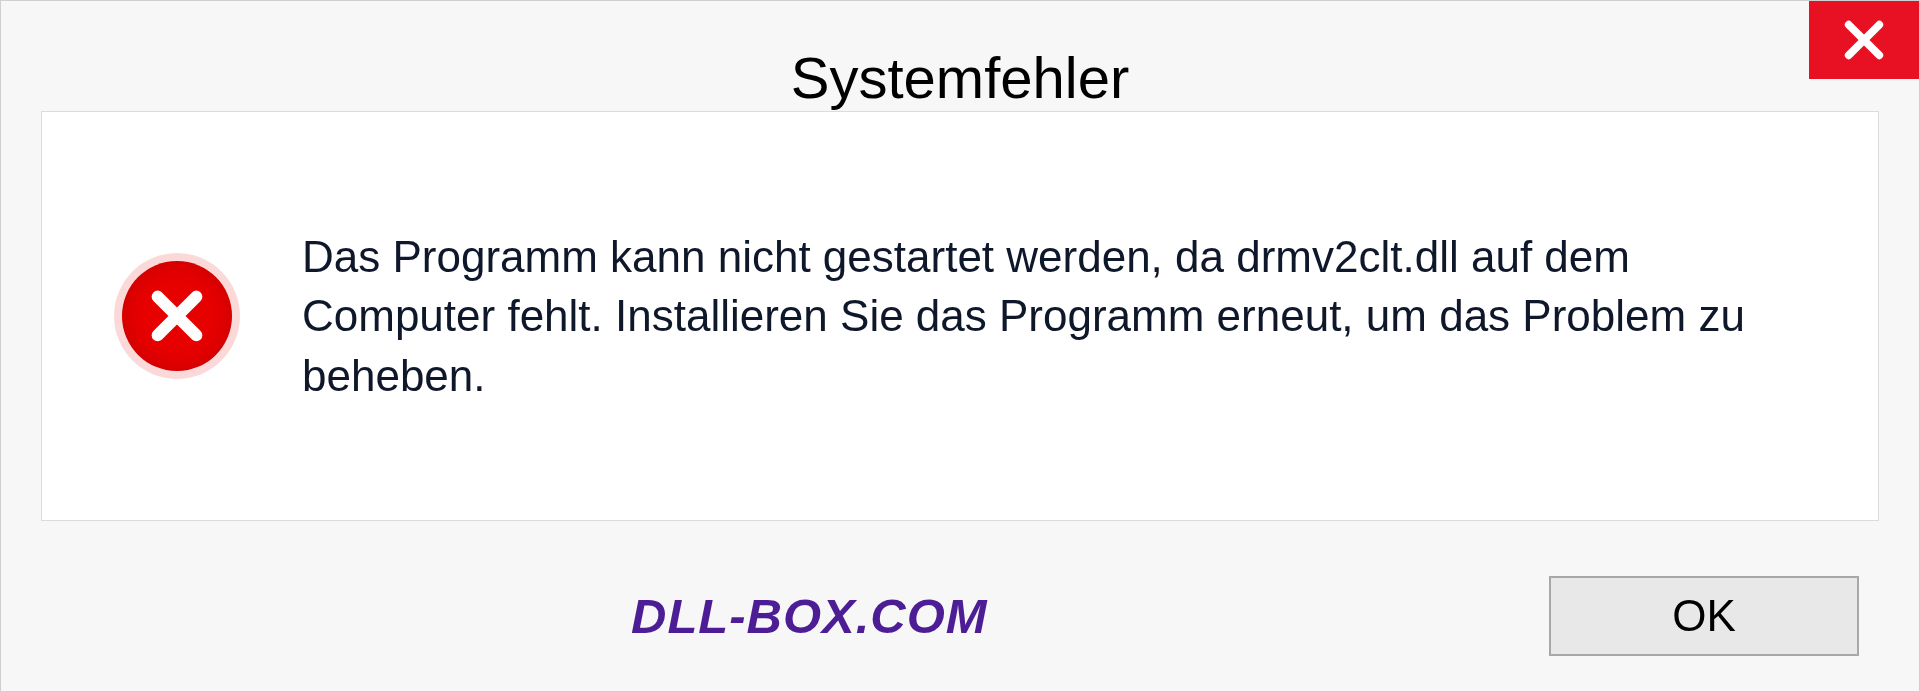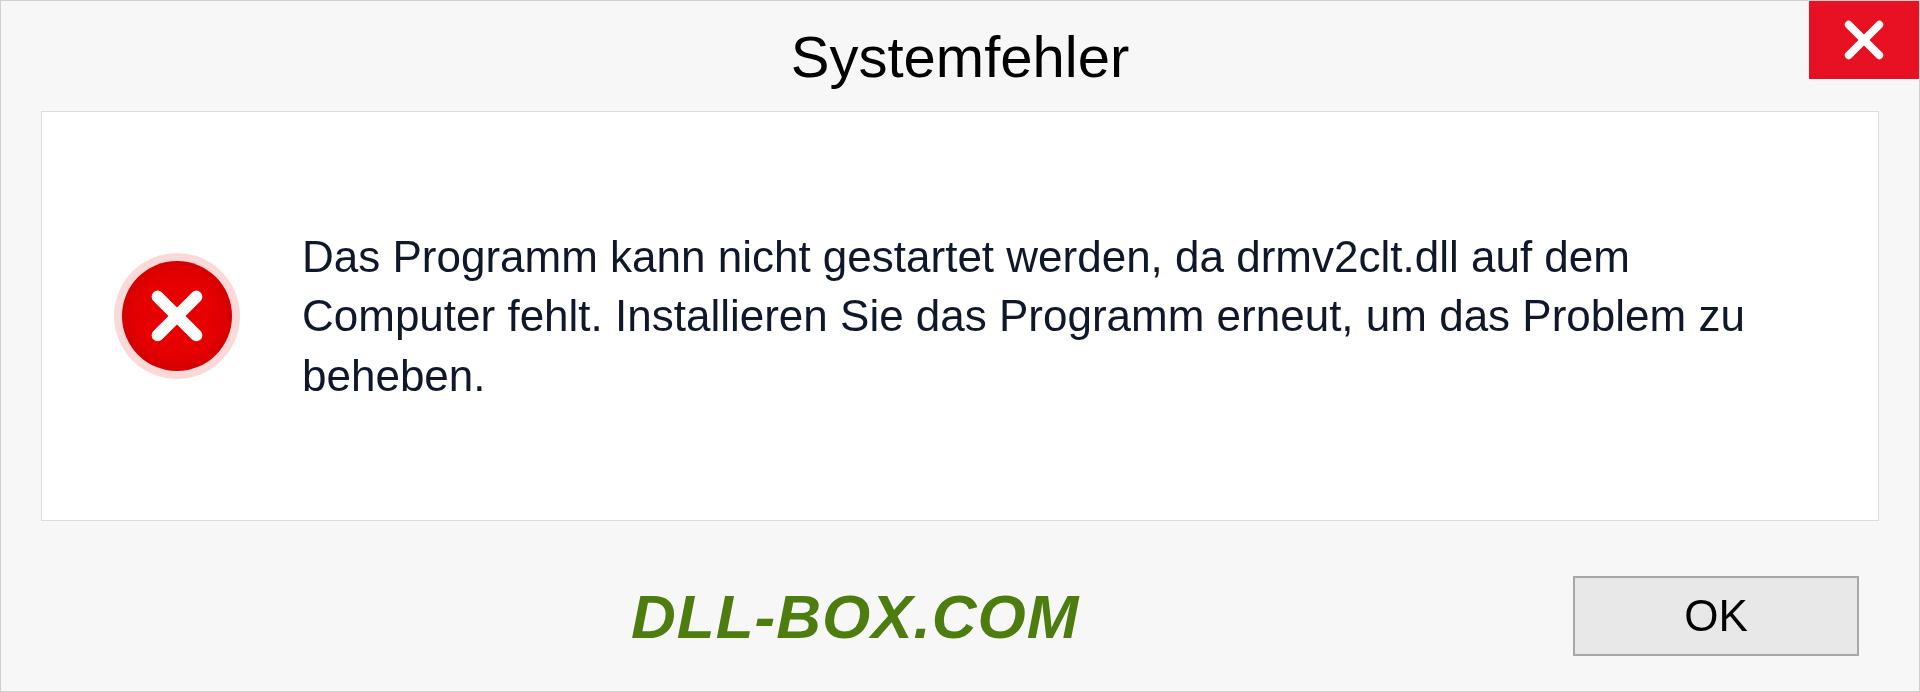--- a/index.html
+++ b/index.html
@@ -19,21 +19,21 @@
       height: 100%;
       background: #f7f7f7;
       border: 1px solid #d0d0d0;
       display: flex;
       flex-direction: column;
     }
     .titlebar {
       position: relative;
       height: 110px;
       display: flex;
-      align-items: center;
+      align-items: flex-end;
       justify-content: center;
     }
     .title {
       font-size: 58px;
       font-weight: 400;
       color: #000;
     }
     .close-btn {
       position: absolute;
       top: 0;
@@ -82,29 +82,29 @@
       font-weight: 400;
     }
     .footer {
       height: 150px;
       display: flex;
       align-items: center;
       justify-content: space-between;
       padding: 0 60px 0 60px;
     }
     .watermark {
-      font-size: 62px;
+      font-size: 49px;
       font-weight: 800;
       font-style: italic;
-      color: #4d7c0f;
+      color: #4c1d95;
       letter-spacing: 1px;
       margin-left: 570px;
     }
     .ok-button {
-      width: 286px;
+      width: 310px;
       height: 80px;
       background: #e8e8e8;
       border: 2px solid #a8a8a8;
       font-size: 44px;
       color: #000;
       display: flex;
       align-items: center;
       justify-content: center;
       cursor: pointer;
       font-family: inherit;

